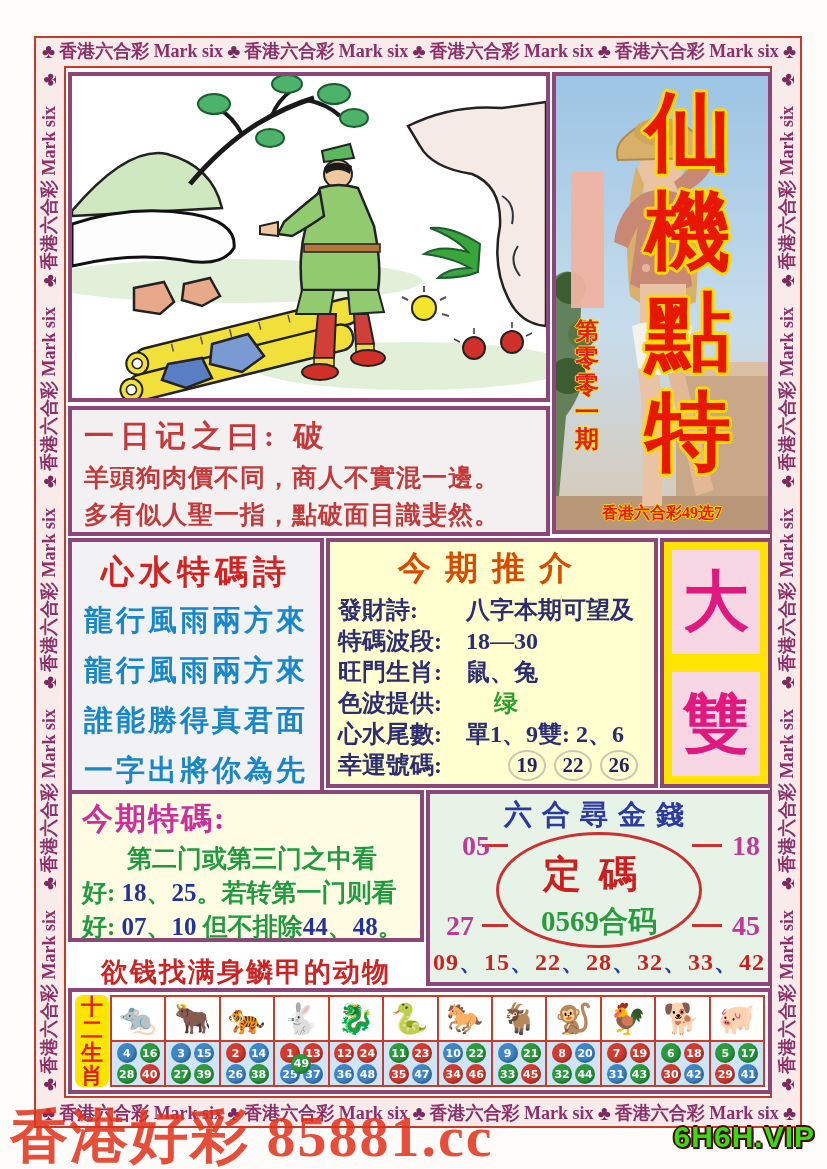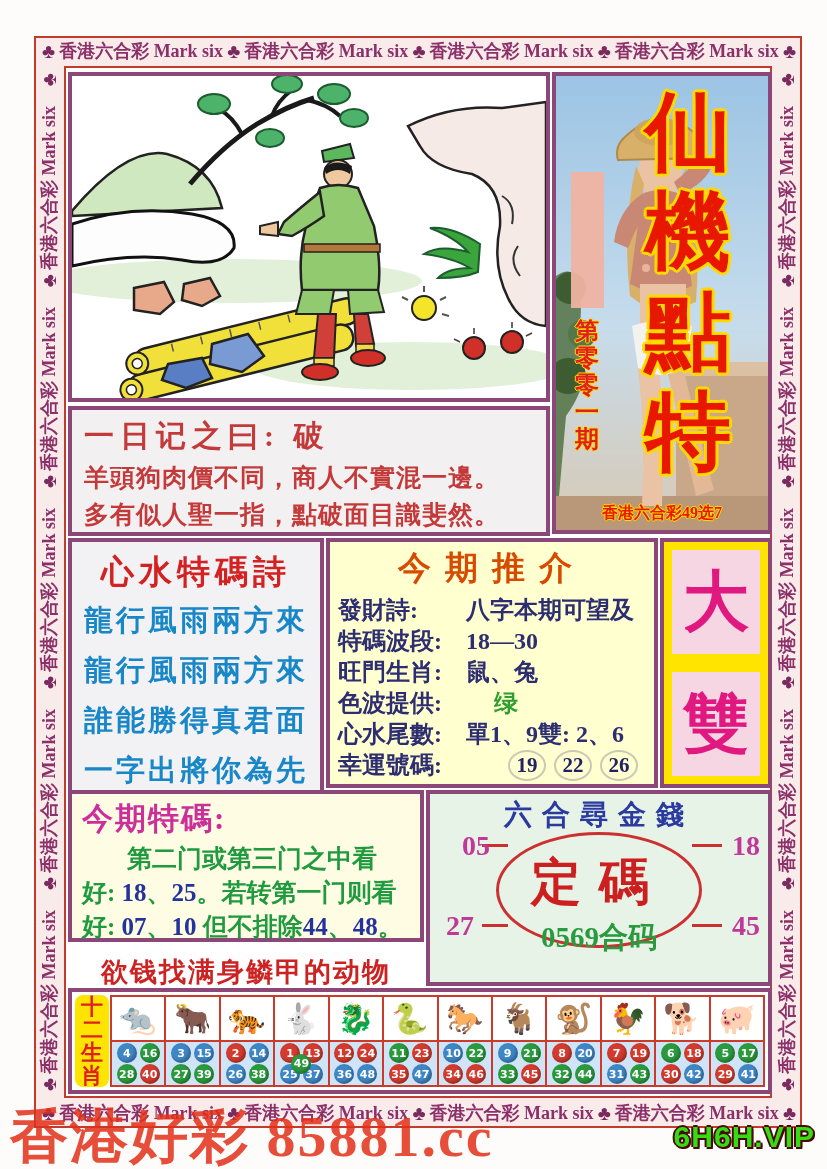--- a/index.html
+++ b/index.html
@@ -68,21 +68,21 @@
   #special-box .sp-body{font-size:25px;font-weight:bold;line-height:34px;text-indent:1.8em;margin-top:2px;}
   .seg-green{color:#1f9a3f;} .seg-blue{color:#23339b;}
   #special-box .sp-hint{color:#cc2222;font-size:27px;font-weight:bold;text-align:center;margin-top:10px;
       letter-spacing:2px;}
   
   #money-box{left:360px;top:722px;width:346px;height:196px;background:#e7f3e7;}
   #money-box .mn-title{text-align:center;color:#2a3aa0;font-size:28px;font-weight:bold;
       letter-spacing:10px;margin-top:2px;}
   .mn-oval{position:absolute;left:66px;top:38px;width:206px;height:116px;border:3px solid #cc3030;
       border-radius:50%;text-align:center;box-sizing:border-box;}
-  .mn-oval .ov-top{color:#cc2020;font-size:50px;font-weight:bold;letter-spacing:18px;margin-top:14px;}
+  .mn-oval .ov-top{color:#cc2020;font-size:38px;font-weight:bold;letter-spacing:18px;margin-top:14px;}
   .mn-oval .ov-bottom{color:#2a9a3e;font-size:29px;font-weight:bold;margin-top:2px;}
   .mn-corner{position:absolute;color:#c03898;font-size:28px;font-weight:bold;z-index:2;}
   .mn-line{position:absolute;height:3px;background:#cc3030;z-index:1;}
   #mn-tl{left:32px;top:36px;} #mn-tr{right:8px;top:36px;}
   #mn-bl{left:16px;top:116px;} #mn-br{right:8px;top:116px;}
   #ln-tl{left:52px;top:50px;width:26px;} #ln-tr{right:46px;top:50px;width:30px;}
   #ln-bl{left:52px;top:130px;width:26px;} #ln-br{right:46px;top:130px;width:30px;}
   #money-bottom{position:absolute;left:0;bottom:4px;width:100%;text-align:center;
       font-size:24px;font-weight:bold;color:#cc2222;letter-spacing:1px;}
   #money-bottom .sep{color:#2a3aa0;}
@@ -404,20 +404,21 @@
       <div class="mn-corner" id="mn-bl">27</div>
       <div class="mn-corner" id="mn-br">45</div>
       <div class="mn-line" id="ln-tl"></div>
       <div class="mn-line" id="ln-tr"></div>
       <div class="mn-line" id="ln-bl"></div>
       <div class="mn-line" id="ln-br"></div>
       <div class="mn-oval">
         <div class="ov-top">定碼</div>
         <div class="ov-bottom">0569合码</div>
       </div>
+      <div id="money-bottom"><span>09</span><span class="sep">、</span><span>15</span><span class="sep">、</span><span>22</span><span class="sep">、</span><span>28</span><span class="sep">、</span><span>32</span><span class="sep">、</span><span>33</span><span class="sep">、</span><span>42</span></div>
     </div>
 
     <div class="box" id="zodiac-row">
       <div class="z-label">
         <div>十</div>
         <div>二</div>
         <div>生</div>
         <div>肖</div>
       </div>
 

